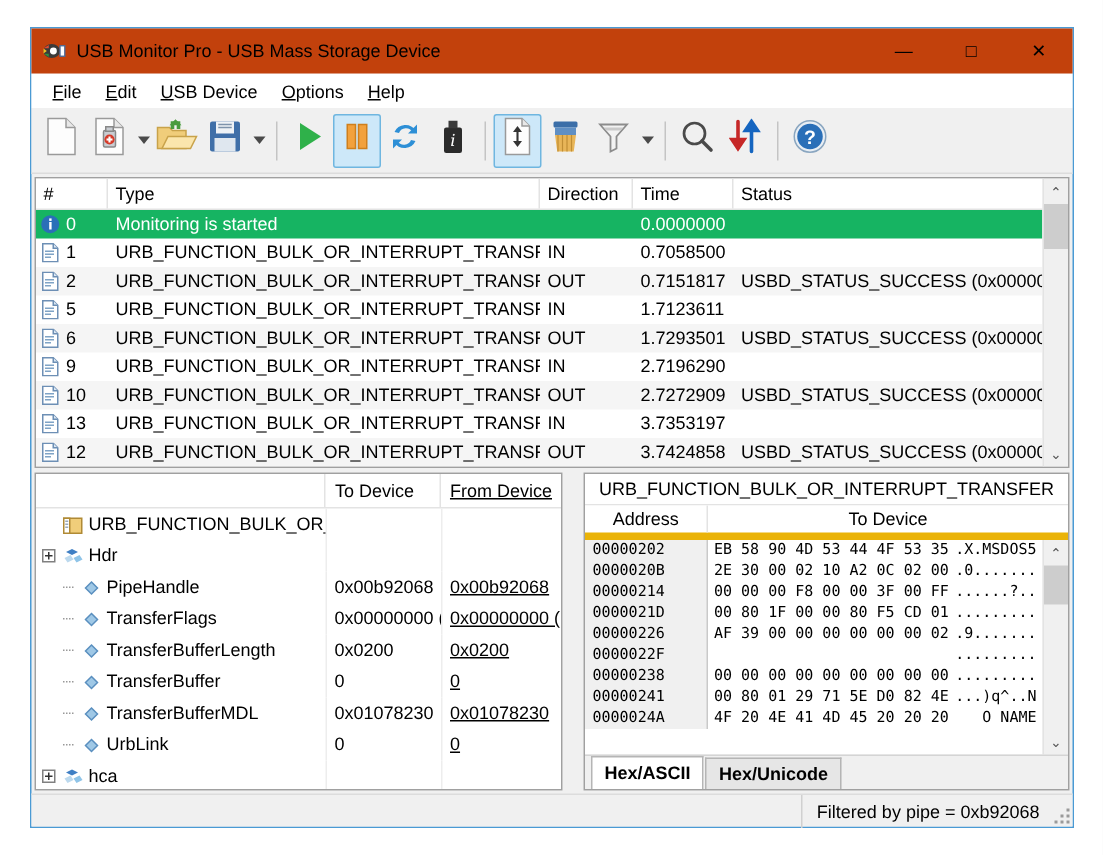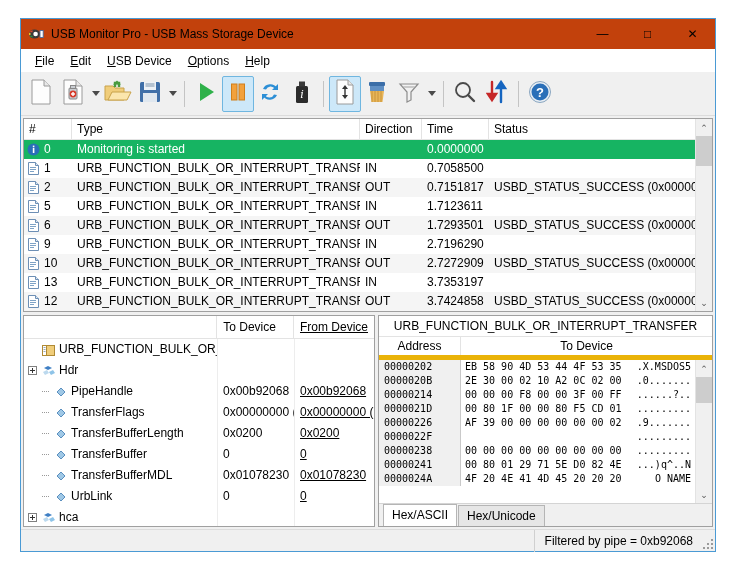--- a/index.html
+++ b/index.html
@@ -161,21 +161,21 @@
     flex-shrink: 0;
   }
   .sb-track { flex: 1; width: 17px; position: relative; }
   .sb-thumb {
     position: absolute; left: 0; width: 17px;
     background: #cdcdcd;
   }
 
   
   .bottom {
-    flex: 1; display: flex; gap: 3px; min-height: 0;
+    flex: 1; display: flex; gap: 14px; min-height: 0;
   }
   .treepane {
     width: 352px; min-width: 352px;
     background: #fff;
     border: 1px solid #a0a0a0;
     display: flex; flex-direction: column;
     overflow: hidden;
   }
   .thead {
     height: 23px; min-height: 23px;
@@ -285,20 +285,21 @@
   .hx-ascii {
     margin-left: auto; padding-right: 4px;
     white-space: pre; height: 14px;
   }
   .hex-tabs {
     height: 23px; min-height: 23px;
     display: flex; align-items: flex-end;
     background: #f0f0f0;
     border-top: 1px solid #d4d4d4;
     padding-left: 4px;
+    font-weight: bold;
   }
   .htab {
     font-size: 12px; color: #000;
     padding: 3px 8px 3px 8px;
     border: 1px solid #b5b5b5;
     border-bottom: none;
     background: #e6e6e6;
     margin-right: 1px;
     white-space: nowrap;
   }

